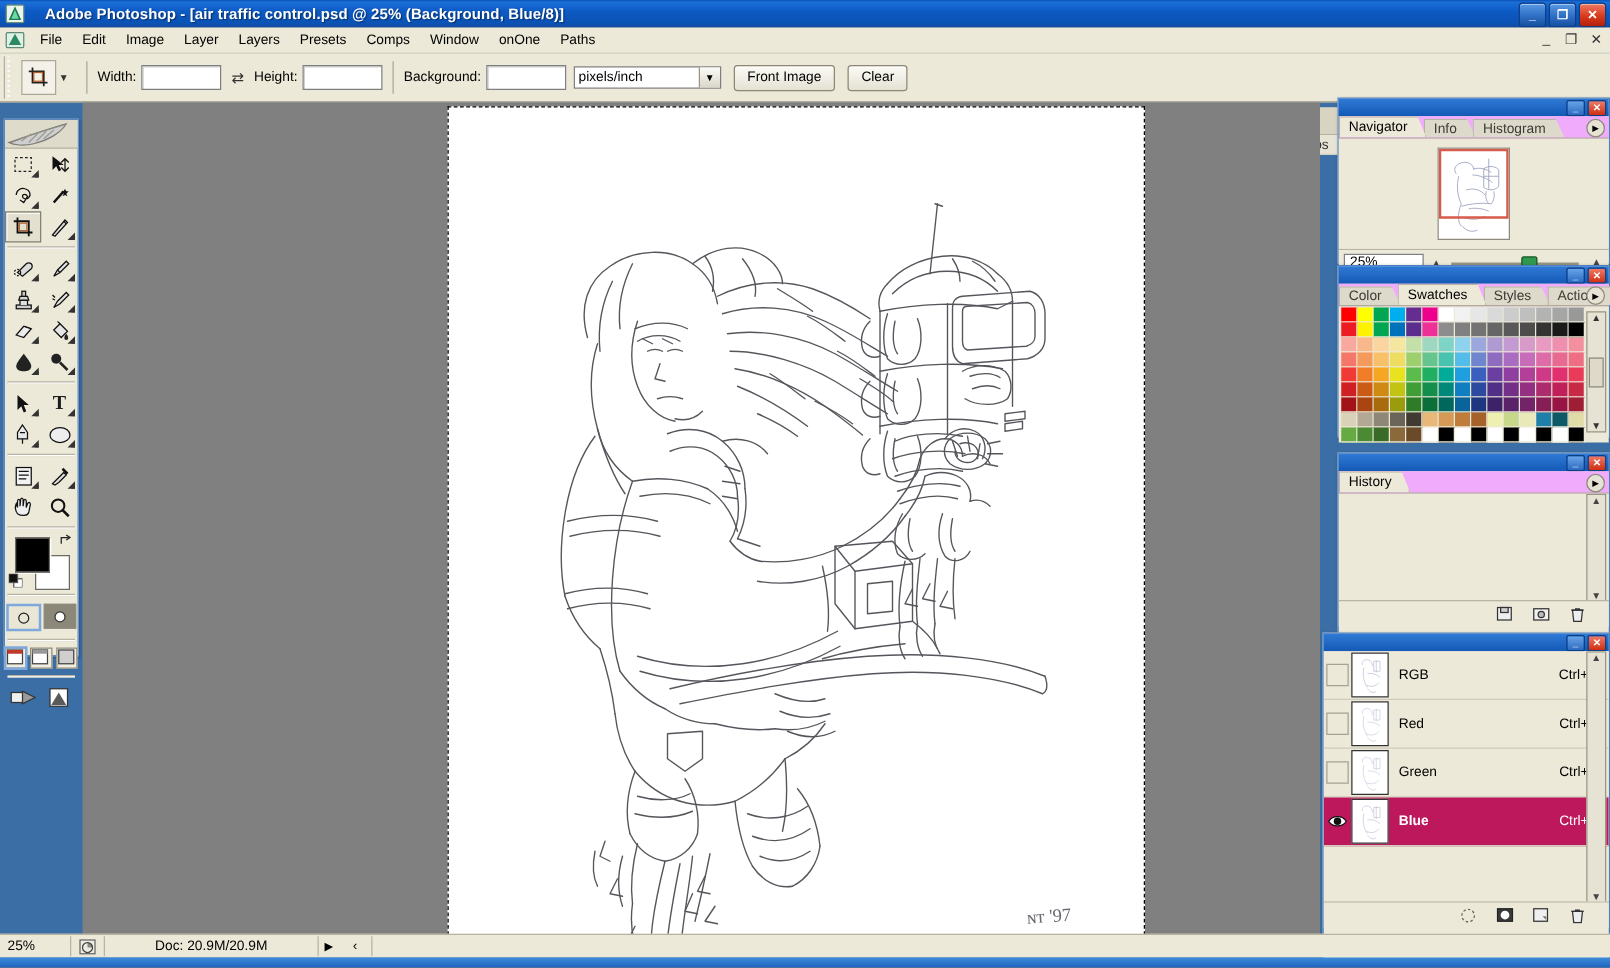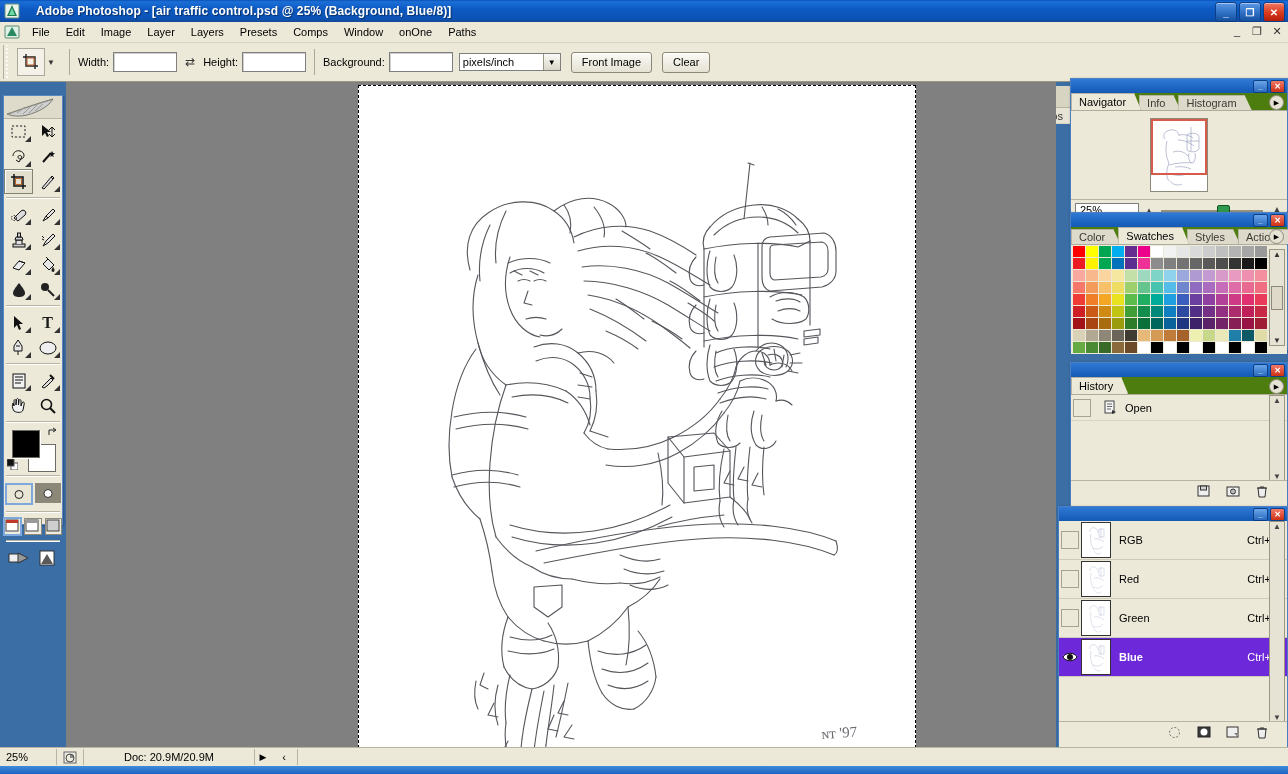--- a/index.html
+++ b/index.html
@@ -62,21 +62,21 @@
     display:flex;align-items:center;justify-content:center;margin-left:2px;}
   .opt-arrow{font-size:8px;margin:0 6px 0 2px;color:#333;}
   .sep{width:1px;height:26px;background:#aca899;margin:0 8px;}
   .opt-label{font-size:11px;color:#000;margin-right:4px;}
   .opt-input{
     width:58px;height:16px;border:1px solid #7f7f7f;background:#fff;
     box-shadow:inset 1px 1px 0 #d0d0d0;
   }
   .opt-swapicon{margin:0 8px;font-size:12px;color:#333;}
   .opt-select{
-    width:102px;height:18px;border:1px solid #7f7f7f;background:#fff;
+    width:118px;height:18px;border:1px solid #7f7f7f;background:#fff;
     display:flex;align-items:center;justify-content:space-between;
     font-size:11px;padding-left:3px;box-sizing:border-box;
   }
   .opt-select .cb{width:16px;height:16px;background:linear-gradient(to bottom,#fbfbf8,#dad7c8);
     border-left:1px solid #9a9684;display:flex;align-items:center;justify-content:center;font-size:8px;}
   .opt-btn{
     height:19px;padding:0 10px;border:1px solid #8b8878;border-radius:3px;
     background:linear-gradient(to bottom,#fbfaf5,#e5e2d4);
     display:flex;align-items:center;font-size:11px;color:#000;margin-left:10px;
     box-shadow:inset 0 1px 0 #fff;
@@ -154,21 +154,21 @@
     box-shadow:1px 1px 3px rgba(0,0,0,.3);
   }
   .pal-title{
     height:14px;background:linear-gradient(to bottom,#2f7ad6,#1359b5);
     display:flex;align-items:center;justify-content:flex-end;padding-right:2px;gap:2px;
   }
   .pal-btn{width:13px;height:11px;border-radius:2px;border:1px solid #0c3f86;
     display:flex;align-items:center;justify-content:center;color:#fff;font-size:8px;font-weight:bold;}
   .pal-btn.b{background:linear-gradient(to bottom,#6aa5e8,#2a6ac0);}
   .pal-btn.x{background:linear-gradient(to bottom,#f07a66,#cf2f12);}
-  .pal-tabs{height:17px;background:#4d7c0f;display:flex;align-items:flex-end;position:relative;
+  .pal-tabs{height:17px;background:#f0abfc;display:flex;align-items:flex-end;position:relative;
     border-bottom:1px solid #b0ac9c;}
   .pal-tab{
     height:14px;font-size:11px;color:#3b3b33;padding:0 9px 0 7px;margin-right:-2px;
     background:#dedacb;border:1px solid #b7b3a3;border-bottom:none;
     display:flex;align-items:center;
     clip-path:polygon(0 0,calc(100% - 7px) 0,100% 100%,0 100%);padding-right:14px;
   }
   .pal-tab.active{background:#ece9d8;color:#000;height:16px;z-index:2;}
   .pal-menu{position:absolute;right:3px;top:2px;width:13px;height:13px;border-radius:50%;
     background:#e6e3d4;border:1px solid #8d8a7c;display:flex;align-items:center;justify-content:center;font-size:7px;}
@@ -206,21 +206,21 @@
   .hist-icon{width:16px;height:16px;margin-right:6px;position:relative;}
   .hist-arrow{width:10px;font-size:9px;color:#000;}
   .pal-foot{height:20px;background:#ece9d8;border-top:1px solid #b8b4a4;
     display:flex;align-items:center;justify-content:flex-end;gap:14px;padding-right:18px;}
   .foot-ico{width:15px;height:15px;display:flex;align-items:center;justify-content:center;font-size:11px;color:#333;}
   .v-scroll{position:absolute;right:2px;width:14px;background:#e6e3d4;border:1px solid #9a9684;}
 
   
   #channels{left:1058px;top:506px;width:228px;height:262px;}
   .ch-row{height:38px;display:flex;align-items:center;border-bottom:1px solid #cfcbba;font-size:11px;}
-  .ch-row.sel{background:#6d28d9;color:#fff;font-weight:bold;}
+  .ch-row.sel{background:#be185d;color:#fff;font-weight:bold;}
   .ch-eye{width:22px;display:flex;align-items:center;justify-content:center;}
   .ch-eyebox{width:16px;height:16px;border:1px solid #a6a294;background:#ece9d8;}
   .ch-thumb{width:28px;height:34px;background:#fff;border:1px solid #333;margin-right:8px;position:relative;overflow:hidden;}
   .ch-name{flex:1;}
   .ch-key{margin-right:10px;font-weight:normal;}
   .ch-row.sel .ch-key{color:#fff;}
 
   
   #statusbar{
     position:absolute;left:0;bottom:8px;width:1288px;height:18px;
@@ -971,32 +971,20 @@
   <div class="pal" id="history">
     <div class="pal-title">
       <div class="pal-btn b">_</div>
       <div class="pal-btn x">✕</div>
     </div>
     <div class="pal-tabs">
       <div class="pal-tab active">History</div>
       <div class="pal-menu">▶</div>
     </div>
     <div class="pal-body" style="height:85px;position:relative;overflow:hidden;">
-      <div class="hist-row">
-        <div class="hist-chk"></div>
-        <div class="hist-arrow"></div>
-        <div class="hist-icon">
-          <svg width="15" height="15" viewBox="0 0 15 15">
-              <rect x="2" y="1" width="9" height="12" fill="#f4f4f4" stroke="#444"></rect>
-              <path d="M4 4 H9 M4 6.5 H9 M4 9 H8" stroke="#666"></path>
-              <path d="M9 10 L13 12 L9 14 Z" fill="#333"></path>
-            </svg>
-        </div>
-        <span>Open</span>
-      </div>
 
       <div class="v-scroll" style="top:0;height:85px;">
         <div style="text-align:center;font-size:8px;color:#444;">▲</div>
         <div style="position:absolute;bottom:0;width:100%;text-align:center;font-size:8px;color:#444;">▼</div>
       </div>
     </div>
     <div class="pal-foot">
       <div class="foot-ico">
         <svg width="13" height="12" viewBox="0 0 13 12">
             <rect x="1" y="1" width="11" height="10" fill="#efefef" stroke="#333"></rect>

